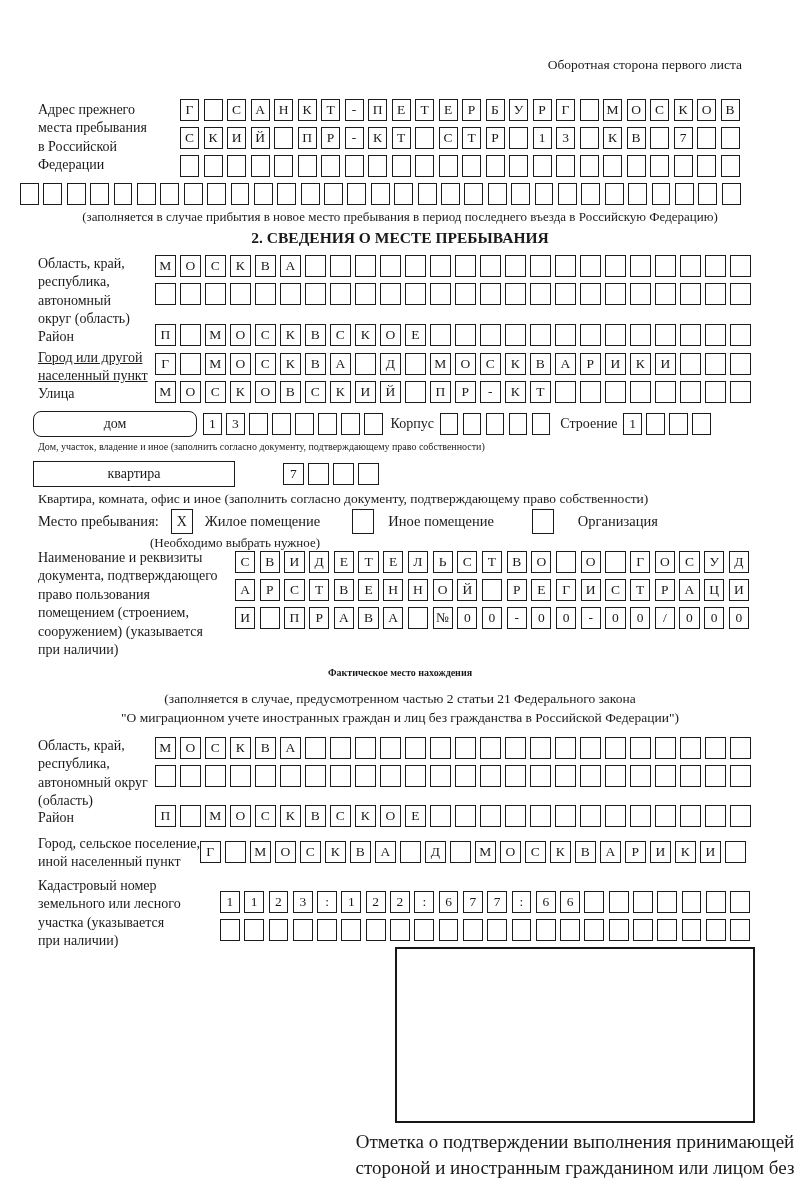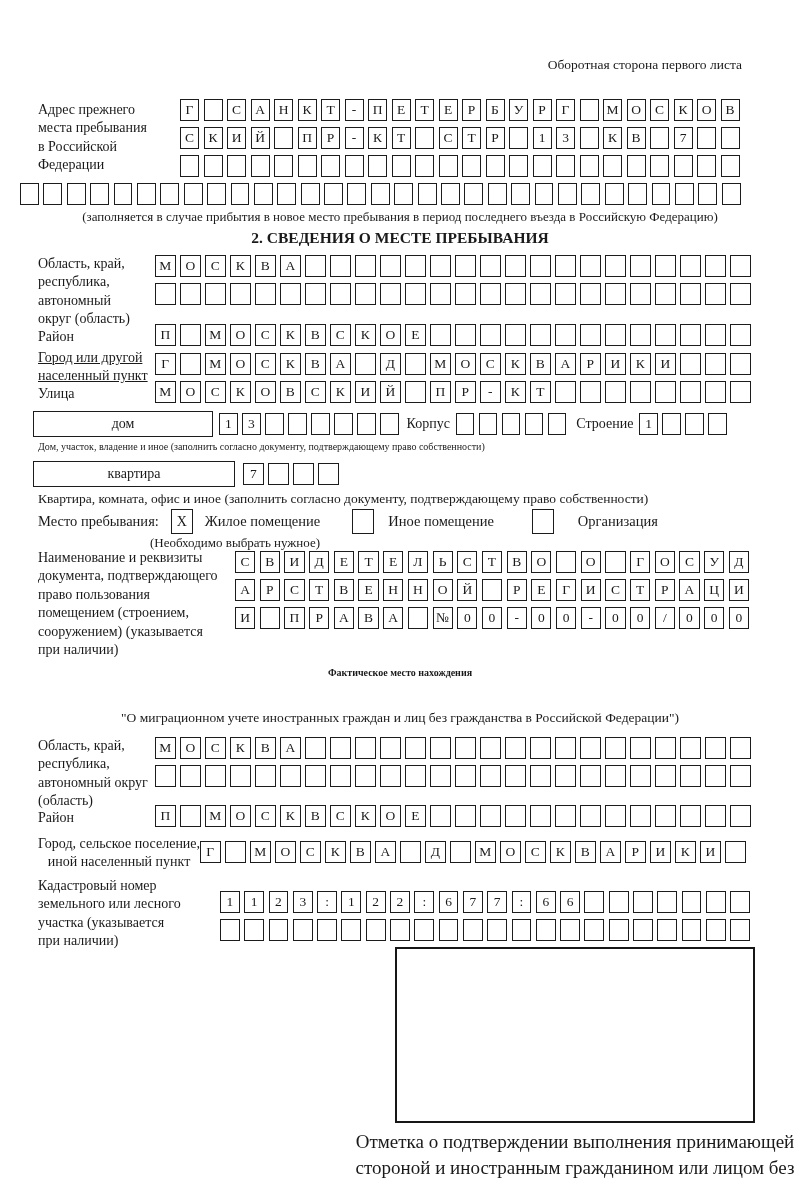--- a/index.html
+++ b/index.html
@@ -304,21 +304,21 @@
       <div class="cell"></div>
       <div class="cell"></div>
       <div class="cell"></div>
       <div class="cell"></div>
       <div class="cell"></div>
       <div class="cell"></div>
       <div class="cell"></div>
     </div>
 
   <div class="abs inlinerow" style="left:33px;top:370px;">
-    <div class="widebox" style="width:180px;margin-right:6px;">дом</div>
+    <div class="widebox" style="width:164px;margin-right:6px;border-radius:8px;">дом</div>
     <div class="grid gsm" style="margin-right:8px;">
         <div class="cell">1</div>
         <div class="cell">3</div>
         <div class="cell"></div>
         <div class="cell"></div>
         <div class="cell"></div>
         <div class="cell"></div>
         <div class="cell"></div>
         <div class="cell"></div>
       </div>
@@ -333,21 +333,21 @@
     <div style="font-size:14px;margin-right:6px;">Строение</div>
     <div class="grid gsm">
         <div class="cell">1</div>
         <div class="cell"></div>
         <div class="cell"></div>
         <div class="cell"></div>
       </div>
   </div>
   <div class="abs note" style="left:38px;top:400px;font-size:10px;">Дом, участок, владение и иное (заполнить согласно документу, подтверждающему право собственности)</div>
 
-  <div class="abs inlinerow" style="left:33px;top:420px;">
+  <div class="abs inlinerow" style="left:33px;top:420px;gap:40px;">
     <div class="widebox" style="width:202px;margin-right:8px;">квартира</div>
     <div class="grid g24">
         <div class="cell">7</div>
         <div class="cell"></div>
         <div class="cell"></div>
         <div class="cell"></div>
       </div>
   </div>
   <div class="abs note" style="left:38px;top:450px;font-size:13.5px;">Квартира, комната, офис и иное (заполнить согласно документу, подтверждающему право собственности)</div>
 
@@ -434,20 +434,21 @@
         <div class="cell">0</div>
         <div class="cell">0</div>
         <div class="cell">/</div>
         <div class="cell">0</div>
         <div class="cell">0</div>
         <div class="cell">0</div>
       </div>
   </div>
 
   <div class="abs center bold" style="top:626px;font-size:10px;">Фактическое место нахождения</div>
+  <div class="abs center" style="top:650px;font-size:13.5px;">(заполняется в случае, предусмотренном частью 2 статьи 21 Федерального закона</div>
   <div class="abs center" style="top:669px;font-size:13.5px;">"О миграционном учете иностранных граждан и лиц без гражданства в Российской Федерации")</div>
 
   <div class="abs lbl" style="left:38px;top:696px;">Область, край,
 республика,
 автономный округ
 (область)</div>
   <div class="abs vstack" style="left:155px;top:696px;">
     <div class="grid g24">
         <div class="cell">М</div>
         <div class="cell">О</div>
@@ -523,21 +524,21 @@
       <div class="cell"></div>
       <div class="cell"></div>
       <div class="cell"></div>
       <div class="cell"></div>
       <div class="cell"></div>
       <div class="cell"></div>
       <div class="cell"></div>
       <div class="cell"></div>
     </div>
 
-  <div class="abs lbl" style="left:38px;top:794px;text-align:center;">Город, сельское поселение,
+  <div class="abs lbl" style="left:38px;top:794px;">Город, сельское поселение,
 иной населенный пункт</div>
   <div class="abs grid g22b" style="left:200px;top:800px;">
       <div class="cell">Г</div>
       <div class="cell"></div>
       <div class="cell">М</div>
       <div class="cell">О</div>
       <div class="cell">С</div>
       <div class="cell">К</div>
       <div class="cell">В</div>
       <div class="cell">А</div>

